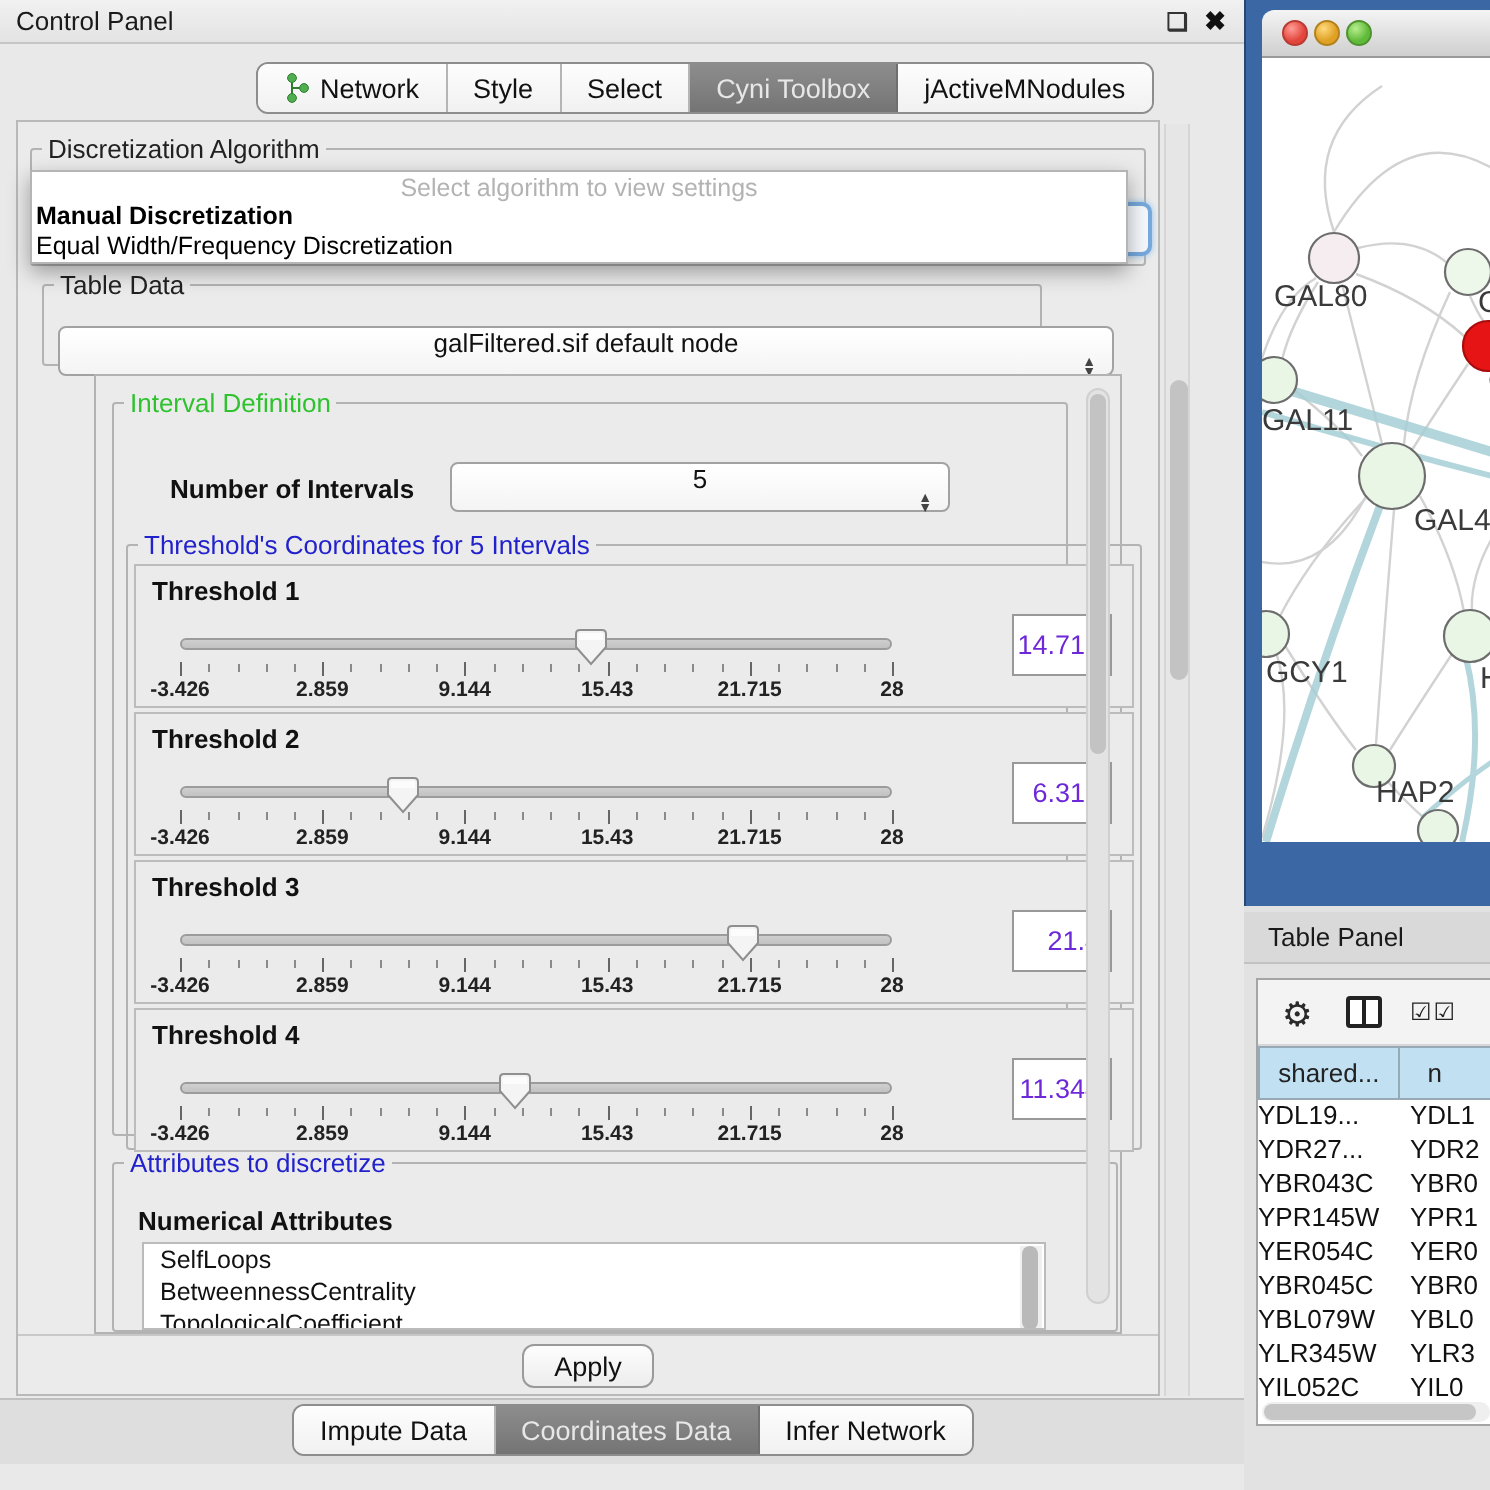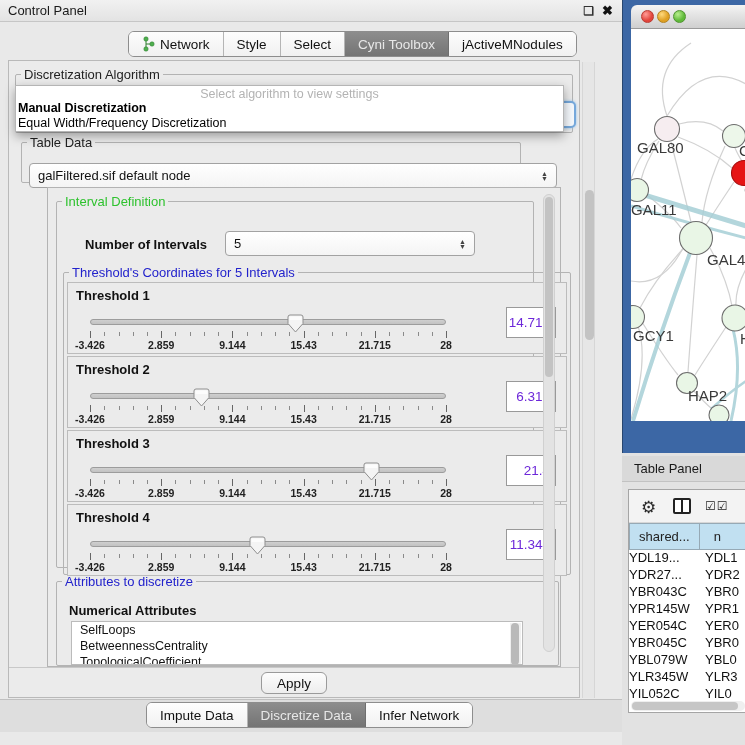--- a/index.html
+++ b/index.html
@@ -28,21 +28,21 @@
   fieldset { border:1px solid #b3b3b3; border-radius:2px; position:absolute; }
   legend { font-size:13px; padding:0 3px; margin-left:5px; white-space:nowrap; }
   .legend-green { color:#2ec22e; }
   .legend-blue { color:#2222cc; }
   .legend-dark { color:#222; }
 
   #fs-algorithm { left:6px; top:6px; width:558px; height:66px; }
   #fs-tabledata { left:12px; top:74px; width:500px; height:48px; }
 
   
-  .combo { position:absolute; background:linear-gradient(#ffffff,#f4f4f4); border:1px solid #a2a2a2; border-radius:4px; font-size:13px; color:#111; display:flex; align-items:center; padding:0 8px; }
+  .combo { position:absolute; background:linear-gradient(#ffffff,#f4f4f4); border:1px solid #a2a2a2; border-radius:4px; font-size:13px; color:#111; display:flex; align-items:center; padding:0 8px;flex-direction:column; }
   .combo .stepper { margin-left:auto; display:flex; flex-direction:column; line-height:5px; font-size:7px; color:#444; }
   #tabledata-combo { left:7px; top:13px; width:528px; height:25px; }
 
   
   #focused-combo-fragment { left:540px; top:40px; width:27px; height:27px; border:2px solid #76a9dc; box-shadow:0 0 3px #8fc0ea; border-radius:5px; background:#f5f9fd; }
 
   
   #algo-popup { left:6px; top:24px; width:549px; height:47px; background:#ffffff; border:1px solid #b5b5b5; box-shadow:0 4px 10px rgba(0,0,0,0.35); z-index:50; }
   #algo-popup .hint { text-align:center; color:#b3b3b3; font-size:12.5px; height:15px; line-height:16px; }
   #algo-popup .item { font-size:12.5px; color:#000; height:15px; line-height:15px; padding-left:2px; }
@@ -408,21 +408,21 @@
     <div id="outer-scrollbar" class="abs">
         <div class="thumb"></div>
       </div>
 
     <div id="cp-bottombar" class="abs"></div>
     <div id="cp-bottom-tabs" class="abs segbar">
         <div class="seg">
           <span>Impute Data</span>
         </div>
         <div class="seg selected">
-          <span>Discretize Data</span>
+          <span>Coordinates Data</span>
         </div>
         <div class="seg">
           <span>Infer Network</span>
         </div>
       </div>
   </div>
 
   <div id="network-window" class="abs">
     <div id="net-titlebar" class="abs">
       <span id="tl-close" class="traffic"></span>

